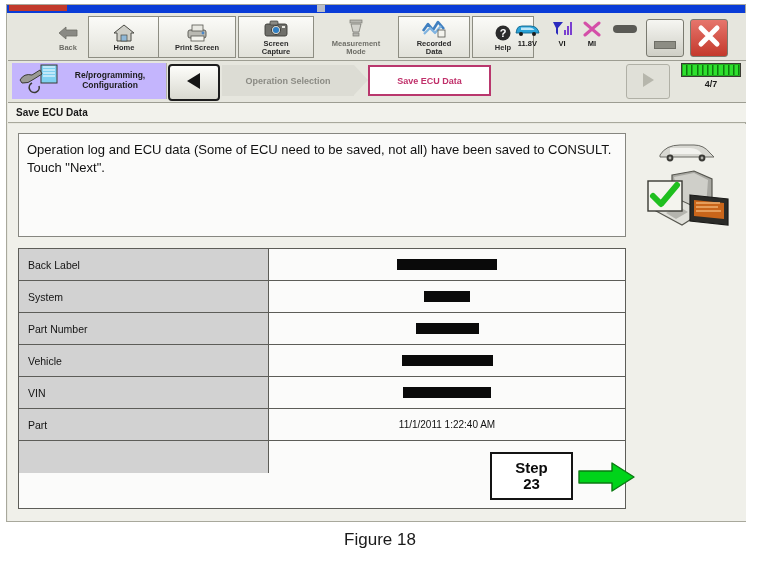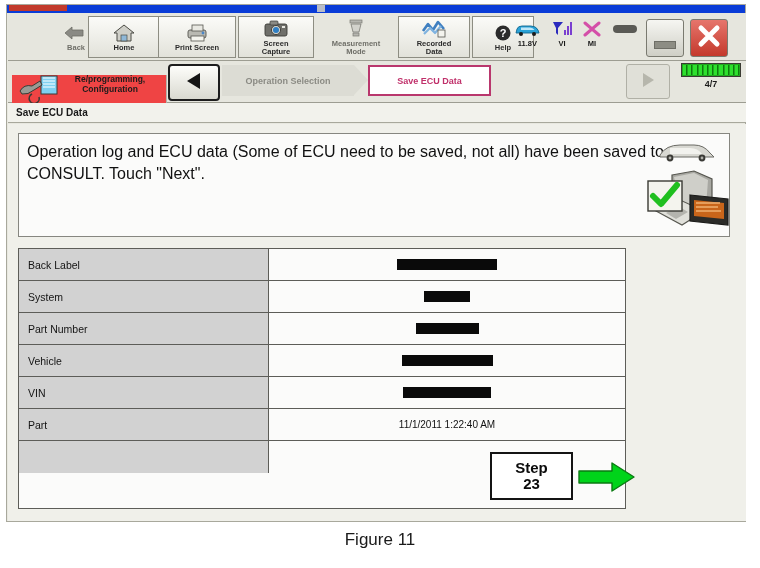--- a/index.html
+++ b/index.html
@@ -111,24 +111,24 @@
   
   .crumbbar {
     position: absolute;
     left: 1px; top: 56px;
     width: 738px; height: 42px;
     background: #e6e6de;
     border-bottom: 1px solid #9d9d92;
     box-sizing: border-box;
   }
   .mode-tag {
-    position: absolute; left: 4px; top: 14px;
+    position: absolute; left: 4px; top: 2px;
     width: 154px; height: 36px;
-    display: flex; 
-    background: #ef4444;
+    display: flex; align-items: center;
+    background: #c4b5fd;
     border-right: 1px solid #b4b4aa;
   }
   .mode-tag .txt {
     font-size: 8.5px; font-weight: bold; color: #1c1c1c;
     line-height: 1.15; text-align: center; width: 92px;
   }
   .back-arrow-btn {
     position: absolute; left: 160px; top: 3px;
     width: 48px; height: 33px;
     background: linear-gradient(#fdfdfa,#d9d9d0);
@@ -196,26 +196,26 @@
   
   .content {
     position: absolute;
     left: 1px; top: 119px;
     width: 738px; height: 397px;
     background: #f0f0ea;
   }
   .msg-box {
     position: absolute;
     left: 10px; top: 9px;
-    width: 712px; height: 104px;
+    width: 608px; height: 104px;
     background: #fbfbfa;
     border: 1px solid #868680;
     box-sizing: border-box;
     padding: 7px 8px;
-    font-size: 16px; color: #111111;
+    font-size: 13px; color: #111111;
     line-height: 1.35;
   }
   .art {
     position: absolute;
     left: 634px; top: 9px;
     width: 96px; height: 104px;
   }
 
   
   .table {
@@ -303,21 +303,21 @@
 
   <div class="app-window">
 
     <div class="titlebar">
       <div class="titlebar-frag"></div>
       <div class="titlebar-caret"></div>
     </div>
 
     <div class="toolbar">
 
-      <div class="tb-btn flat" style="left:6px;width:72px;align-items:flex-end;">
+      <div class="tb-btn flat" style="left:24px;width:72px;">
         <span class="tb-ico">
           <svg width="22" height="16" viewBox="0 0 22 16">
             <path d="M9 2 L2 8 L9 14 L9 11 L20 11 L20 5 L9 5 Z" fill="#8a8a84" stroke="#6d6d66" stroke-width="0.8"></path>
           </svg>
         </span>
         <span class="tb-lbl">Back</span>
       </div>
 
       <div class="tb-btn" style="left:80px;width:72px;">
         <span class="tb-ico">
@@ -658,15 +658,15 @@
     <span>Step</span>
     <span>23</span>
   </div>
   <div class="green-arrow">
     <svg width="58" height="30" viewBox="0 0 58 30">
       <path d="M1 9 L34 9 L34 1 L56 15 L34 29 L34 21 L1 21 Z" fill="#00d41a" stroke="#0a7a12" stroke-width="1.4" stroke-linejoin="round"></path>
     </svg>
   </div>
 
   <div class="caption">
-    <span>Figure 11</span>
+    <span>Figure 18</span>
   </div>
 </div>
 
 </body></html>

